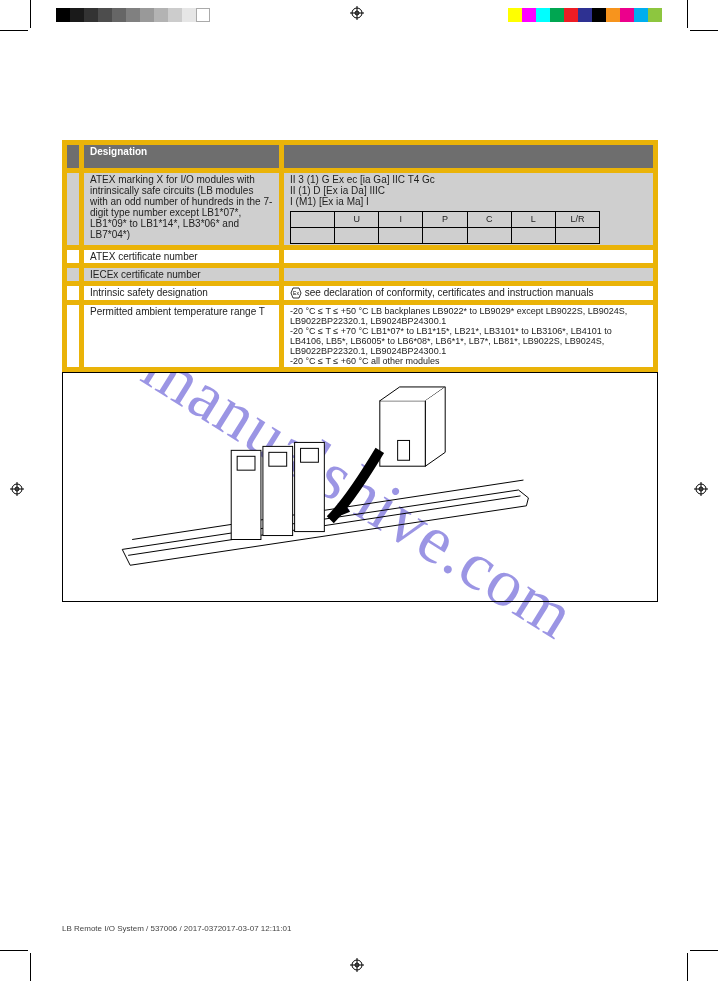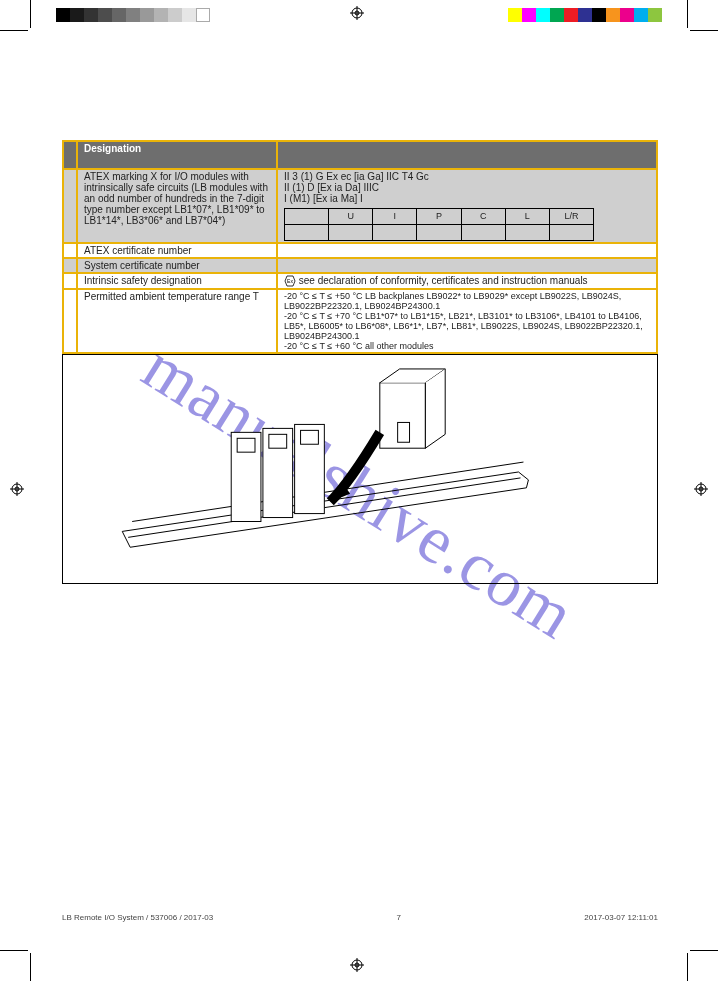--- a/index.html
+++ b/index.html
@@ -11,37 +11,37 @@
   .crop { position: absolute; background: #000; }
   .crop-h { height: 1px; width: 28px; }
   .crop-v { width: 1px; height: 28px; }
 
   .colorbar { position: absolute; top: 8px; height: 14px; display: flex; }
   .colorbar span { display: block; width: 14px; height: 14px; }
 
   
   .page { position: absolute; left: 62px; top: 140px; width: 596px; }
   .table { width: 100%; border-collapse: collapse; }
-  .table td, .table th { border: 2px solid #eab308; padding: 1px 6px; vertical-align: top; }
+  .table td, .table th { border: 5px solid #eab308; padding: 1px 6px; vertical-align: top; }
   .thead th { background: #6e6e6e; color: #fff; text-align: left; font-weight: bold; height: 28px; }
   .w-stub { width: 14px; }
   .w-label { width: 200px; }
   .row-light td { background: #fff; }
   .row-dark td { background: #cfcfcf; }
 
   .inner { border-collapse: collapse; width: 310px; margin-top: 4px; }
   .inner td { border: 1px solid #000; padding: 2px 4px; min-width: 42px; height: 16px; text-align: center; font-size: 9px; }
 
   .section-title { font-size: 13px; font-weight: bold; margin: 34px 0 10px; border-bottom: 1px solid #000; padding-bottom: 4px; }
   .figure { border: 1px solid #000; padding: 8px; height: 230px; position: relative; }
 
   
   .watermark { position: absolute; left: 50%; top: 50%; transform: translate(-50%,-50%) rotate(32deg); font-size: 68px; color: #4b3fcf; opacity: .55; font-weight: 500; white-space: nowrap; pointer-events: none; letter-spacing: 1px; font-family: Georgia, serif; }
 
-  .footer { position: absolute; left: 62px; bottom: 59px; width: 596px; display: flex; justify-content: space-between; font-size: 8px; color: #444; }
+  .footer { position: absolute; left: 62px; bottom: 48px; width: 596px; display: flex; justify-content: flex-start; font-size: 8px; color: #444; }
 
   .ex-icon { display:inline-block; width:12px; height:12px; vertical-align:middle; }
 </style>
 </head>
 <body>
 
 <div class="reg" style="left:350px; top:6px;">
   <svg viewBox="0 0 14 14">
       <circle cx="7" cy="7" r="5" fill="none" stroke="#000"></circle>
       <circle cx="7" cy="7" r="2" fill="none" stroke="#000"></circle>
@@ -154,21 +154,21 @@
             </table>
       </td>
     </tr>
     <tr class="row-light">
       <td></td>
       <td>ATEX certificate number</td>
       <td></td>
     </tr>
     <tr class="row-dark">
       <td></td>
-      <td>System certificate number</td>
+      <td>IECEx certificate number</td>
       <td></td>
     </tr>
     <tr class="row-light">
       <td></td>
       <td>Intrinsic safety designation</td>
       <td>
         <span class="ex-icon">
           <svg viewBox="0 0 12 12">
                 <polygon points="3,1 9,1 11,6 9,11 3,11 1,6" fill="none" stroke="#000" stroke-width="0.8"></polygon>
                 <text x="6" y="8" font-size="5" text-anchor="middle" font-family="Arial">Ex</text>

